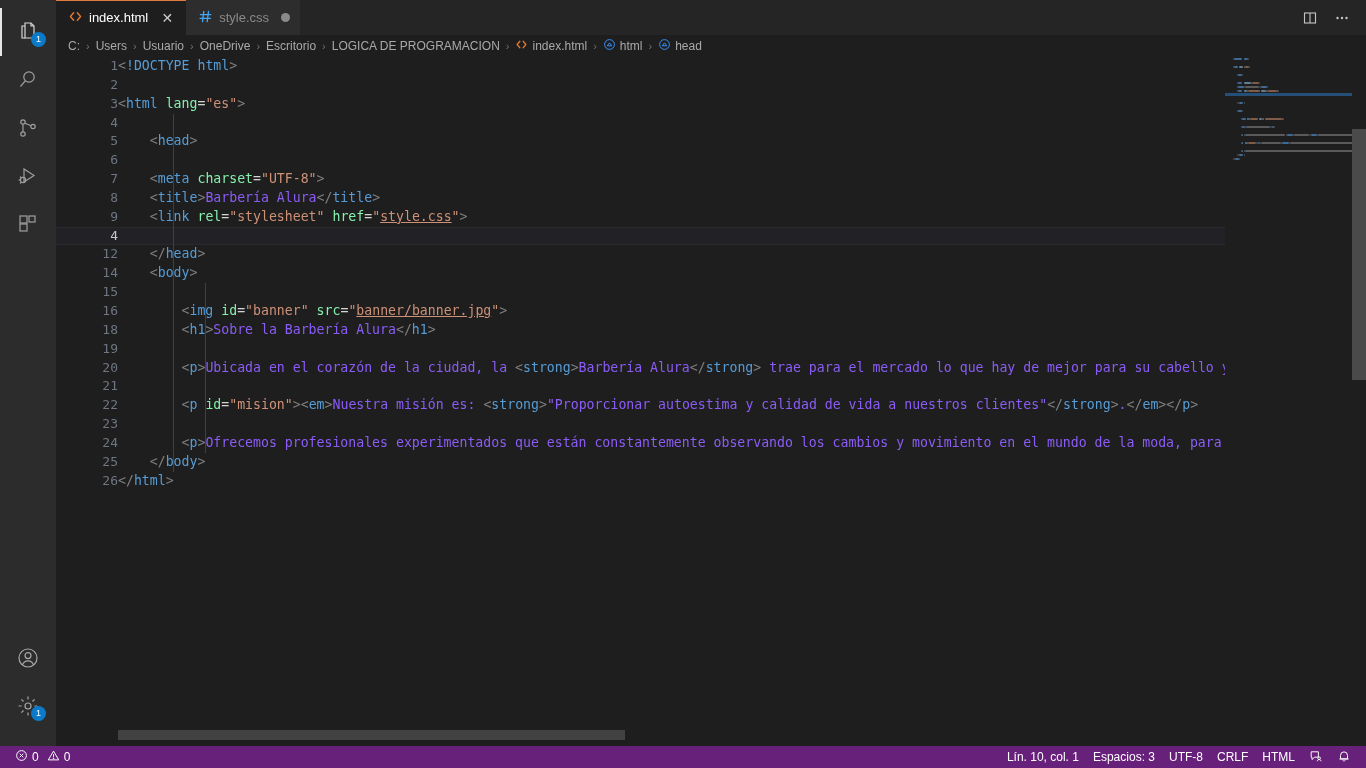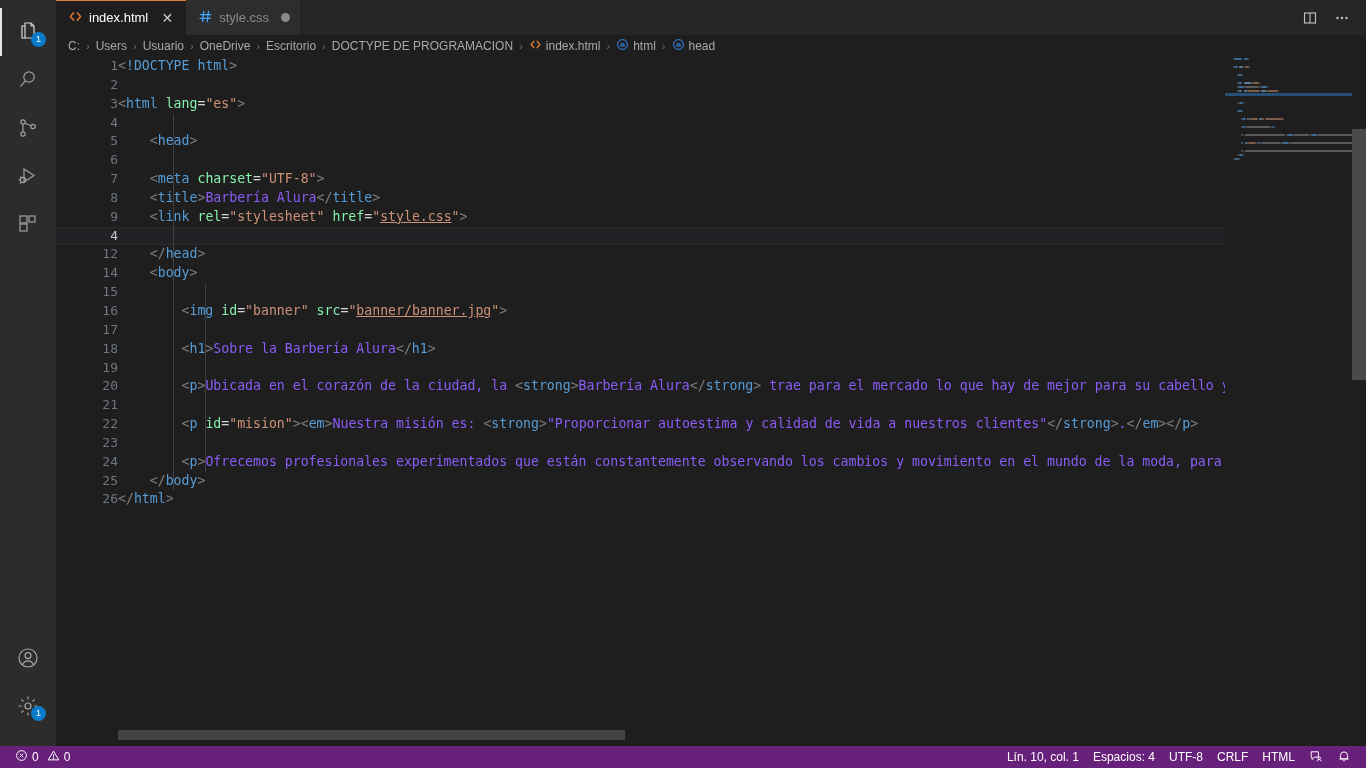--- a/index.html
+++ b/index.html
@@ -298,21 +298,21 @@
       <span class="bc-sep">›</span>
       <span class="bc-item">
         <span>OneDrive</span>
       </span>
       <span class="bc-sep">›</span>
       <span class="bc-item">
         <span>Escritorio</span>
       </span>
       <span class="bc-sep">›</span>
       <span class="bc-item">
-        <span>DOCTYPE DE PROGRAMACION</span>
+        <span>LOGICA DE PROGRAMACION</span>
       </span>
       <span class="bc-sep">›</span>
       <span class="bc-item">
         <span><svg width="13" height="13" viewBox="0 0 16 16" fill="none" stroke="#e37933" stroke-width="1.5" stroke-linecap="round" stroke-linejoin="round">
             <path d="M6 4L2.6 8 6 12"></path>
             <path d="M10 4l3.4 4L10 12"></path>
           </svg></span>
         <span>index.html</span>
       </span>
       <span class="bc-sep">›</span>
@@ -342,21 +342,20 @@
         <div class="line"><span class="ln">5</span><span class="guide" style="left: 117px; top: 0px; height: 18.85px;"></span><span class="lc"><span class="t-txt">    </span><span class="t-brk">&lt;</span><span class="t-tag">head</span><span class="t-brk">&gt;</span></span></div>
         <div class="line"><span class="ln">6</span><span class="guide" style="left: 117px; top: 0px; height: 18.85px;"></span><span class="lc"></span></div>
         <div class="line"><span class="ln">7</span><span class="guide" style="left: 117px; top: 0px; height: 18.85px;"></span><span class="lc"><span class="t-txt">    </span><span class="t-brk">&lt;</span><span class="t-tag">meta</span><span class="t-txt"> </span><span class="t-attr">charset</span><span class="t-eq">=</span><span class="t-str">"UTF-8"</span><span class="t-brk">&gt;</span></span></div>
         <div class="line"><span class="ln">8</span><span class="guide" style="left: 117px; top: 0px; height: 18.85px;"></span><span class="lc"><span class="t-txt">    </span><span class="t-brk">&lt;</span><span class="t-tag">title</span><span class="t-brk">&gt;</span><span class="t-txt">Barbería Alura</span><span class="t-brk">&lt;/</span><span class="t-tag">title</span><span class="t-brk">&gt;</span></span></div>
         <div class="line"><span class="ln">9</span><span class="guide" style="left: 117px; top: 0px; height: 18.85px;"></span><span class="lc"><span class="t-txt">    </span><span class="t-brk">&lt;</span><span class="t-tag">link</span><span class="t-txt"> </span><span class="t-attr">rel</span><span class="t-eq">=</span><span class="t-str">"stylesheet"</span><span class="t-txt"> </span><span class="t-attr">href</span><span class="t-eq">=</span><span class="t-str">"</span><span class="t-link">style.css</span><span class="t-str">"</span><span class="t-brk">&gt;</span></span></div>
         <div class="line current"><span class="ln">4</span><span class="guide" style="left: 117px; top: 0px; height: 18.85px;"></span><span class="lc"></span></div>
         <div class="line"><span class="ln">12</span><span class="guide" style="left: 117px; top: 0px; height: 18.85px;"></span><span class="lc"><span class="t-txt">    </span><span class="t-brk">&lt;/</span><span class="t-tag">head</span><span class="t-brk">&gt;</span></span></div>
         <div class="line"><span class="ln">14</span><span class="guide" style="left: 117px; top: 0px; height: 18.85px;"></span><span class="lc"><span class="t-txt">    </span><span class="t-brk">&lt;</span><span class="t-tag">body</span><span class="t-brk">&gt;</span></span></div>
         <div class="line"><span class="ln">15</span><span class="guide" style="left: 117px; top: 0px; height: 18.85px;"></span><span class="guide" style="left: 148.72px; top: 0px; height: 18.85px;"></span><span class="lc"></span></div>
         <div class="line"><span class="ln">16</span><span class="guide" style="left: 117px; top: 0px; height: 18.85px;"></span><span class="guide" style="left: 148.72px; top: 0px; height: 18.85px;"></span><span class="lc"><span class="t-txt">        </span><span class="t-brk">&lt;</span><span class="t-tag">img</span><span class="t-txt"> </span><span class="t-attr">id</span><span class="t-eq">=</span><span class="t-str">"banner"</span><span class="t-txt"> </span><span class="t-attr">src</span><span class="t-eq">=</span><span class="t-str">"</span><span class="t-link">banner/banner.jpg</span><span class="t-str">"</span><span class="t-brk">&gt;</span></span></div>
-        <div class="line"><span class="ln">17</span><span class="guide" style="left: 117px; top: 0px; height: 18.85px;"></span><span class="guide" style="left: 148.72px; top: 0px; height: 18.85px;"></span><span class="lc"></span></div>
         <div class="line"><span class="ln">18</span><span class="guide" style="left: 117px; top: 0px; height: 18.85px;"></span><span class="guide" style="left: 148.72px; top: 0px; height: 18.85px;"></span><span class="lc"><span class="t-txt">        </span><span class="t-brk">&lt;</span><span class="t-tag">h1</span><span class="t-brk">&gt;</span><span class="t-txt">Sobre la Barbería Alura</span><span class="t-brk">&lt;/</span><span class="t-tag">h1</span><span class="t-brk">&gt;</span></span></div>
         <div class="line"><span class="ln">19</span><span class="guide" style="left: 117px; top: 0px; height: 18.85px;"></span><span class="guide" style="left: 148.72px; top: 0px; height: 18.85px;"></span><span class="lc"></span></div>
         <div class="line"><span class="ln">20</span><span class="guide" style="left: 117px; top: 0px; height: 18.85px;"></span><span class="guide" style="left: 148.72px; top: 0px; height: 18.85px;"></span><span class="lc"><span class="t-txt">        </span><span class="t-brk">&lt;</span><span class="t-tag">p</span><span class="t-brk">&gt;</span><span class="t-txt">Ubicada en el corazón de la ciudad, la </span><span class="t-brk">&lt;</span><span class="t-tag">strong</span><span class="t-brk">&gt;</span><span class="t-txt">Barbería Alura</span><span class="t-brk">&lt;/</span><span class="t-tag">strong</span><span class="t-brk">&gt;</span><span class="t-txt"> trae para el mercado lo que hay de mejor para su cabello y barb</span></span></div>
         <div class="line"><span class="ln">21</span><span class="guide" style="left: 117px; top: 0px; height: 18.85px;"></span><span class="guide" style="left: 148.72px; top: 0px; height: 18.85px;"></span><span class="lc"></span></div>
         <div class="line"><span class="ln">22</span><span class="guide" style="left: 117px; top: 0px; height: 18.85px;"></span><span class="guide" style="left: 148.72px; top: 0px; height: 18.85px;"></span><span class="lc"><span class="t-txt">        </span><span class="t-brk">&lt;</span><span class="t-tag">p</span><span class="t-txt"> </span><span class="t-attr">id</span><span class="t-eq">=</span><span class="t-str">"mision"</span><span class="t-brk">&gt;</span><span class="t-brk">&lt;</span><span class="t-tag">em</span><span class="t-brk">&gt;</span><span class="t-txt">Nuestra misión es: </span><span class="t-brk">&lt;</span><span class="t-tag">strong</span><span class="t-brk">&gt;</span><span class="t-txt">"Proporcionar autoestima y calidad de vida a nuestros clientes"</span><span class="t-brk">&lt;/</span><span class="t-tag">strong</span><span class="t-brk">&gt;</span><span class="t-txt">.</span><span class="t-brk">&lt;/</span><span class="t-tag">em</span><span class="t-brk">&gt;</span><span class="t-brk">&lt;/</span><span class="t-tag">p</span><span class="t-brk">&gt;</span></span></div>
         <div class="line"><span class="ln">23</span><span class="guide" style="left: 117px; top: 0px; height: 18.85px;"></span><span class="guide" style="left: 148.72px; top: 0px; height: 18.85px;"></span><span class="lc"></span></div>
         <div class="line"><span class="ln">24</span><span class="guide" style="left: 117px; top: 0px; height: 18.85px;"></span><span class="guide" style="left: 148.72px; top: 0px; height: 18.85px;"></span><span class="lc"><span class="t-txt">        </span><span class="t-brk">&lt;</span><span class="t-tag">p</span><span class="t-brk">&gt;</span><span class="t-txt">Ofrecemos profesionales experimentados que están constantemente observando los cambios y movimiento en el mundo de la moda, para así o</span></span></div>
         <div class="line"><span class="ln">25</span><span class="guide" style="left: 117px; top: 0px; height: 18.85px;"></span><span class="lc"><span class="t-txt">    </span><span class="t-brk">&lt;/</span><span class="t-tag">body</span><span class="t-brk">&gt;</span></span></div>
         <div class="line"><span class="ln">26</span><span class="lc"><span class="t-brk">&lt;/</span><span class="t-tag">html</span><span class="t-brk">&gt;</span></span></div>
       </div>
@@ -531,21 +530,21 @@
               <line x1="8" y1="6.4" x2="8" y2="9.6"></line>
               <circle cx="8" cy="11.4" r="0.5" fill="#fff"></circle>
           </svg>
         </span>
         <span>0</span>
       </div>
     </div>
 
     <div class="sb-right">
       <div class="sb-item">Lín. 10, col. 1</div>
-      <div class="sb-item">Espacios: 4</div>
+      <div class="sb-item">Espacios: 3</div>
       <div class="sb-item">UTF-8</div>
       <div class="sb-item">CRLF</div>
       <div class="sb-item">HTML</div>
       <div class="sb-item">
         <span>
           <svg width="14" height="14" viewBox="0 0 16 16" fill="none" stroke="#ffffff" stroke-width="1.1">
             <path d="M2.5 3.2h8.2v6.1H6.6L3.4 12V9.3H2.5z"></path>
               <circle cx="11.6" cy="10.6" r="1.5"></circle>
               <path d="M9.3 14c.4-1.3 1.2-1.9 2.3-1.9s1.9.6 2.3 1.9"></path>
           </svg>

